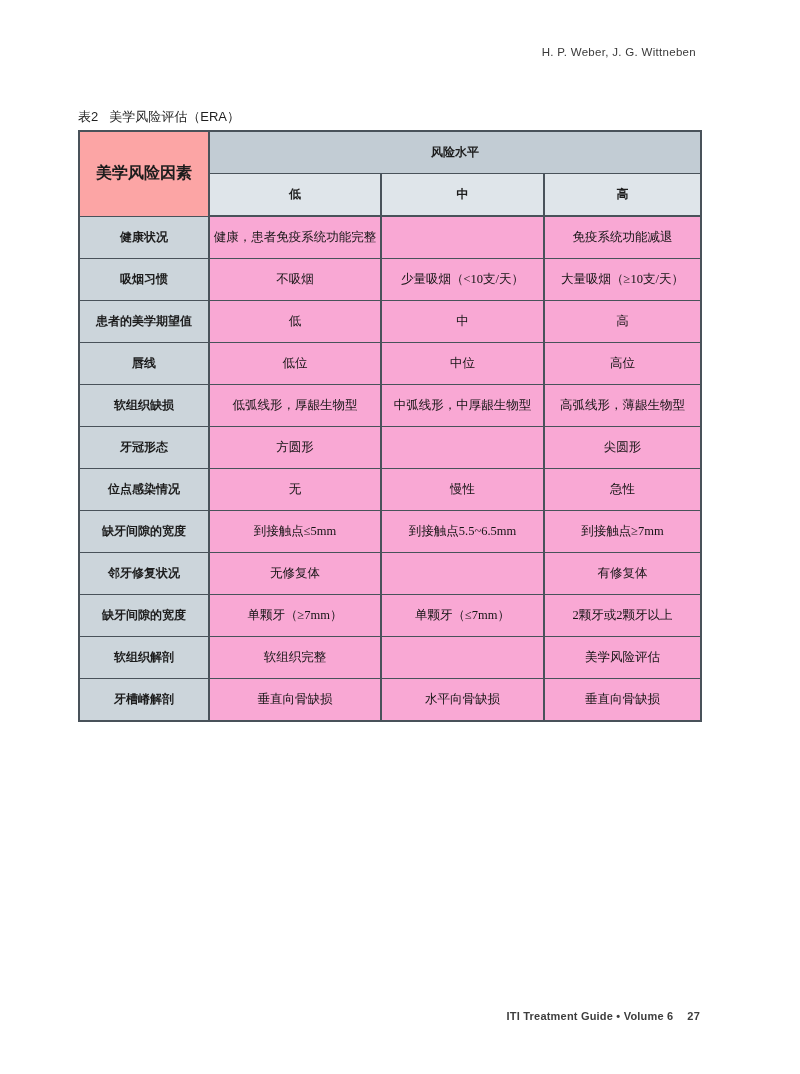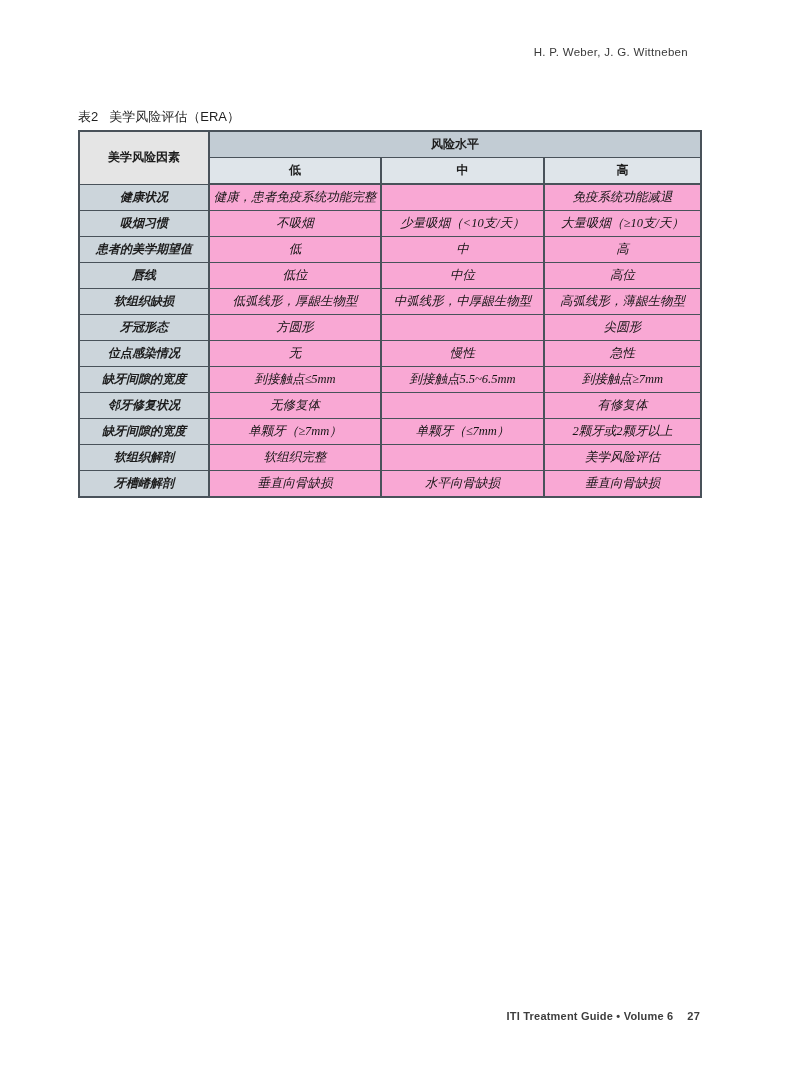--- a/index.html
+++ b/index.html
@@ -11,21 +11,21 @@
     width: 800px;
     height: 1074px;
     margin: 0 auto;
     background: #ffffff;
     overflow: hidden;
   }
 
   .author-line {
     position: absolute;
     top: 46px;
-    right: 112px;
+    right: 104px;
     font-size: 11.5px;
     color: #3a3a3a;
     letter-spacing: 0.3px;
   }
 
   .caption {
     position: absolute;
     left: 78px;
     top: 108px;
     font-size: 13px;
@@ -41,32 +41,32 @@
     border-collapse: collapse;
     table-layout: fixed;
     border: 2px solid #49525a;
   }
   .era-table th, .era-table td {
     border: 1px solid #49525a;
     text-align: center;
     vertical-align: middle;
     overflow: hidden;
     white-space: nowrap;
-    padding: 4px 2px;
+    padding: 12px 2px;
   }
   
   .era-table th, .era-table td { border-left-width: 2px; border-right-width: 2px; }
 
   .era-table tr.group-row th { height: 25px; }
   .era-table tr.level-row th { height: 25px; border-bottom-width: 2px; }
-  .era-table tbody tr { height: 26px; font-style: italic; }
+  .era-table tbody tr { height: 26px; }
 
   .corner-cell {
-    background: #e5e5e5;
-    font-size: 12px;
+    background: #fca5a5;
+    font-size: 16px;
     font-weight: bold;
     color: #1c1c1c;
   }
   .group-cell {
     background: #c2ccd4;
     font-size: 12px;
     font-weight: bold;
     color: #1c1c1c;
     border-bottom-width: 2px;
   }

